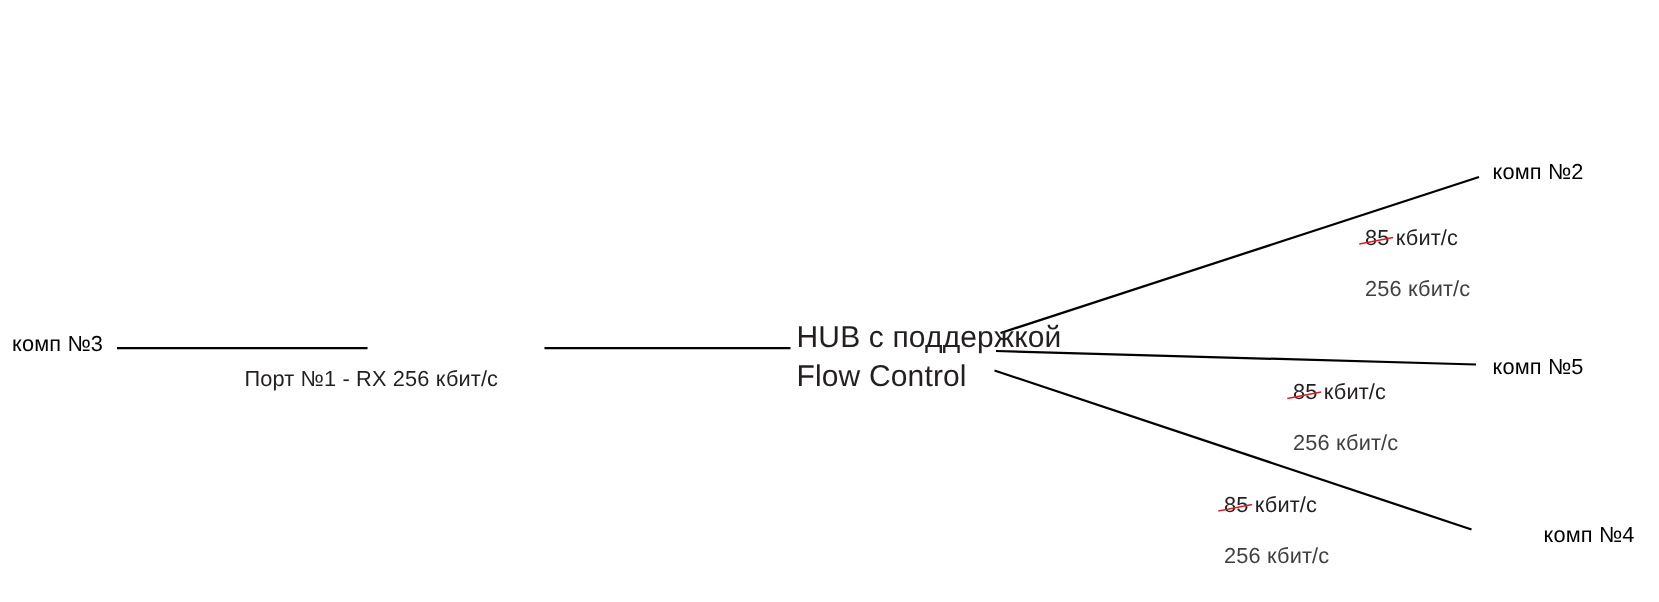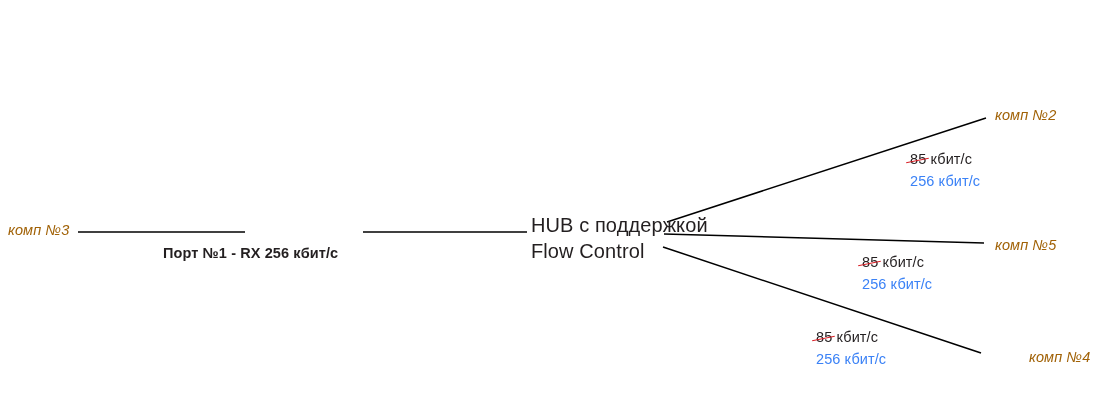--- a/index.html
+++ b/index.html
@@ -18,25 +18,24 @@
   #link-layer {
     position: absolute;
     left: 0;
     top: 0;
     width: 1106px;
     height: 401px;
   }
   .node-label {
     position: absolute;
     font-size: 14.5px;
-    color: #a16207;
+    color: #000000;
     white-space: nowrap;
     line-height: 1.28;
     letter-spacing: 0.1px;
-    font-style: italic;
   }
   .hub-label {
     position: absolute;
     font-size: 20px;
     color: #231f20;
     white-space: nowrap;
     line-height: 1.30;
     letter-spacing: 0.1px;
   }
   .hub-label span {
@@ -65,32 +64,31 @@
     left: -4px;
     right: -3px;
     top: 50%;
     height: 1.4px;
     background: #d81f26;
     transform: rotate(-11deg);
   }
   .rate-new {
     display: block;
     font-size: 14.5px;
-    color: #3b82f6;
+    color: #404040;
     white-space: nowrap;
     letter-spacing: 0.1px;
-    margin-top: 3px;
+    margin-top: 15px;
   }
   .port-note {
     position: absolute;
     font-size: 14.5px;
     color: #231f20;
     white-space: nowrap;
     letter-spacing: 0.1px;
-    font-weight: bold;
   }
 </style>
 </head>
 <body>
 
 <div id="diagram-root">
 
   <svg id="link-layer" viewBox="0 0 1106 401">
     <line x1="78" y1="232" x2="245" y2="232" stroke="#000000" stroke-width="1.5"></line>
     <line x1="363" y1="232" x2="527" y2="232" stroke="#000000" stroke-width="1.5"></line>

